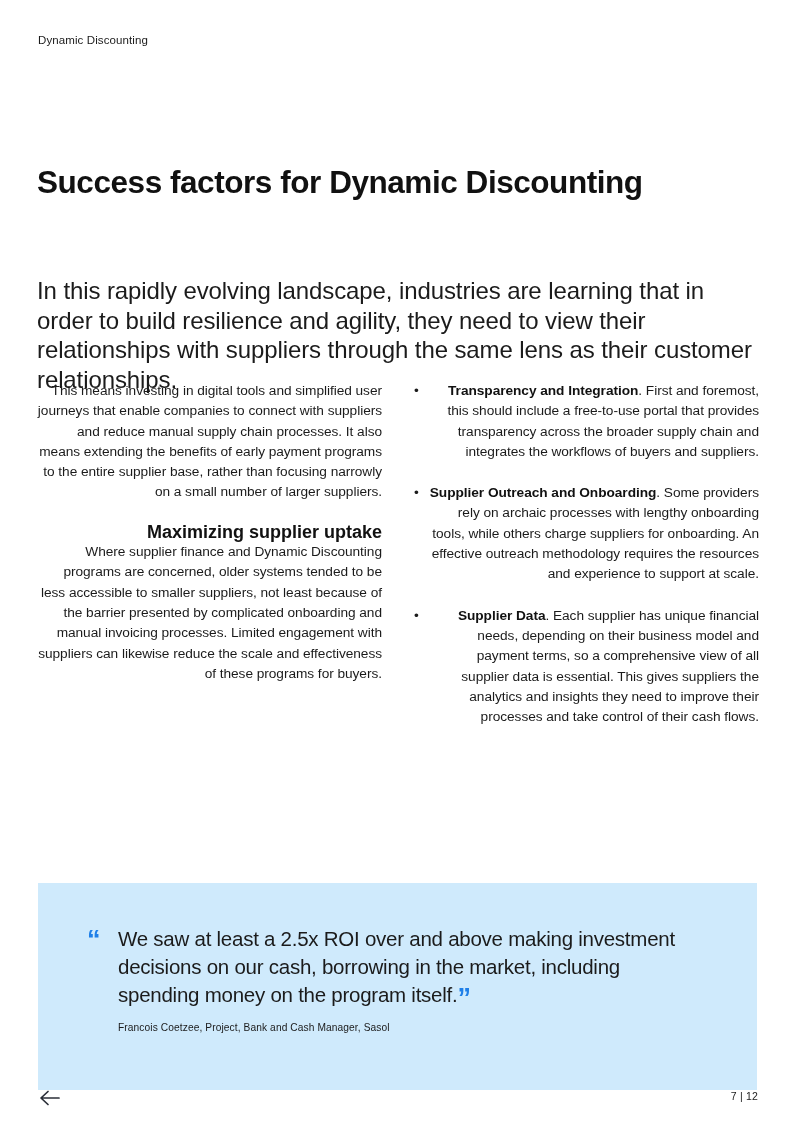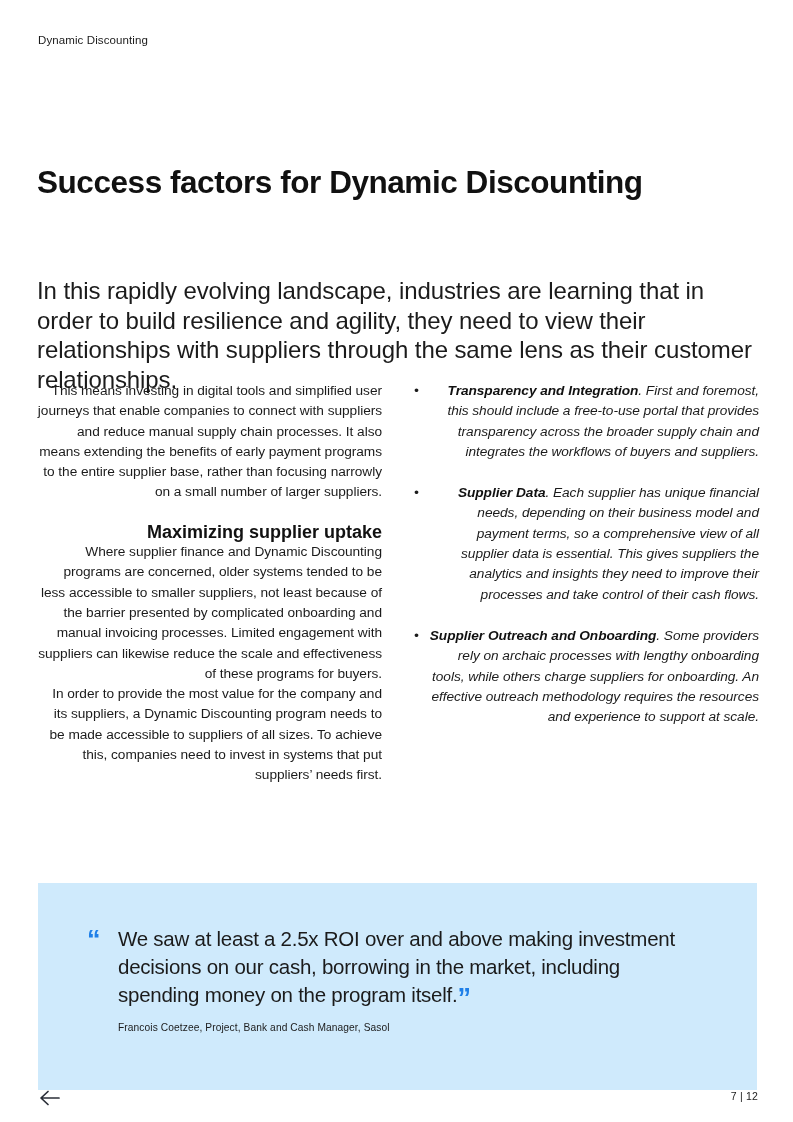--- a/index.html
+++ b/index.html
@@ -100,21 +100,20 @@
     padding: 0;
   }
   .bullet-item {
     position: relative;
     padding-left: 14px;
     font-size: 13.7px;
     line-height: 20.3px;
     letter-spacing: -0.05px;
     color: #1b1b1b;
     margin-bottom: 21px;
-    font-style: italic;
   }
   .bullet-item:last-child { margin-bottom: 0; }
   .bullet-item::before {
     content: "\2022";
     position: absolute;
     left: 1px;
     top: 0;
     font-size: 13.7px;
     line-height: 20.3px;
     color: #1b1b1b;
@@ -213,33 +212,32 @@
   <div class="columns">
 
     <div class="col col-left">
       <p class="body-p">This means investing in digital tools and simplified user journeys that enable companies to connect with suppliers and reduce manual supply chain processes. It also means extending the benefits of early payment programs to the entire supplier base, rather than focusing narrowly on a small number of larger suppliers.</p>
 
       <div>
         <div class="sub-head">Maximizing supplier uptake</div>
         <p class="body-p">Where supplier finance and Dynamic Discounting programs are concerned, older systems tended to be less accessible to smaller suppliers, not least because of the barrier presented by complicated onboarding and manual invoicing processes. Limited engagement with suppliers can likewise reduce the scale and effectiveness of these programs for buyers.</p>
       </div>
 
-      <p class="body-p">In order to provide the most value for the company and its suppliers, a Dynamic Discounting program needs to be made accessible to suppliers of all sizes. To achieve this, companies need to invest in systems that put suppliers’ needs first.</p>
     </div>
 
     <div class="col col-right">
       <ul class="bullet-list">
         <li class="bullet-item">
           <span class="bullet-lead">Transparency and Integration</span><span>. First and foremost, this should include a free-to-use portal that provides transparency across the broader supply chain and integrates the workflows of buyers and suppliers.</span>
         </li>
         <li class="bullet-item">
-          <span class="bullet-lead">Supplier Data</span><span>. Each supplier has unique financial needs, depending on their business model and payment terms, so a comprehensive view of all supplier data is essential. This gives suppliers the analytics and insights they need to improve their processes and take control of their cash flows.</span>
+          <span class="bullet-lead">Supplier Outreach and Onboarding</span><span>. Some providers rely on archaic processes with lengthy onboarding tools, while others charge suppliers for onboarding. An effective outreach methodology requires the resources and experience to support at scale.</span>
         </li>
         <li class="bullet-item">
-          <span class="bullet-lead">Supplier Outreach and Onboarding</span><span>. Some providers rely on archaic processes with lengthy onboarding tools, while others charge suppliers for onboarding. An effective outreach methodology requires the resources and experience to support at scale.</span>
+          <span class="bullet-lead">Supplier Data</span><span>. Each supplier has unique financial needs, depending on their business model and payment terms, so a comprehensive view of all supplier data is essential. This gives suppliers the analytics and insights they need to improve their processes and take control of their cash flows.</span>
         </li>
       </ul>
     </div>
 
   </div>
 
   <div class="quote-panel">
     <div class="quote-inner">
       <p class="quote-text">
         <span class="qmark qmark-open">“</span><span>We saw at least a 2.5x ROI over and above making investment decisions on our cash, borrowing in the market, including spending money on the program itself.</span><span class="qmark qmark-close">”</span>

